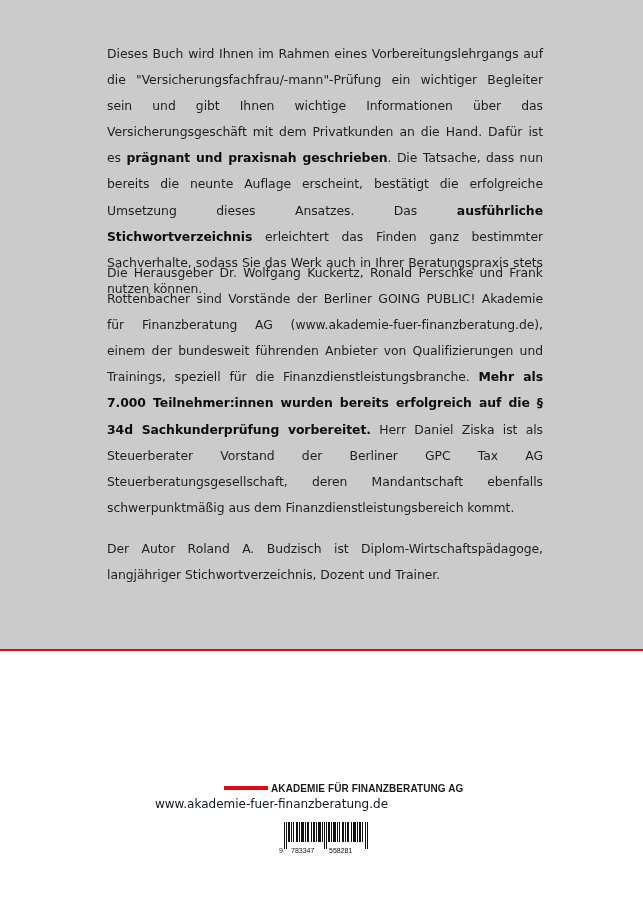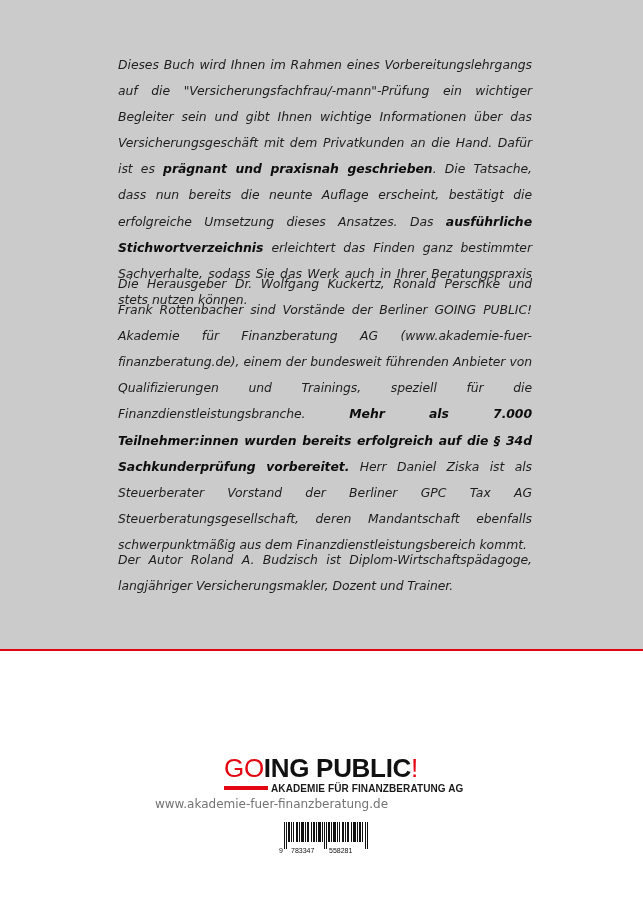--- a/index.html
+++ b/index.html
@@ -12,21 +12,21 @@
       background: #cbcbcb;
     }
     .red-rule {
       position: absolute; left: 0; top: 649px; width: 643px; height: 2px; background: #e30613;
     }
     .text-block {
       position: absolute; left: 107px; width: 436px;
       font-size: 12.4px; line-height: 26.1px; color: #1e1e1e;
       text-align: justify; letter-spacing: -0.05px;
     }
-    .text-block p { margin: 11px; font-style: italic; }
+    .text-block p { margin: 0; }
     .text-block b { font-weight: bold; color: #0d0d0d; }
     #p1 { top: 41px; }
     #p2 { top: 260px; }
     #p3 { top: 536px; }
 
     .logo {
       position: absolute; left: 224px; top: 754px; width: 224px; height: 42px;
     }
     .logo-main {
       position: absolute; left: 0; top: 0; font-family: "Liberation Sans", sans-serif;
@@ -37,21 +37,21 @@
     .logo-excl { color: #e30613; font-weight: normal; }
     .logo-bar {
       position: absolute; left: 0; top: 32px; width: 44px; height: 4px; background: #e30613;
     }
     .logo-sub {
       position: absolute; left: 47px; top: 28.5px; font-family: "Liberation Sans", sans-serif;
       font-size: 10px; font-weight: bold; color: #1a1a1a; white-space: nowrap; letter-spacing: 0.1px;
     }
     .website {
       position: absolute; left: 0; width: 543px; top: 797px; text-align: center;
-      font-size: 12px; color: #737373;
+      font-size: 12px; color: #0f172a;
     }
     .barcode {
       position: absolute; left: 279px; top: 822px; width: 92px; height: 34px;
     }
     .barcode-bars { position: absolute; left: 5px; top: 0; height: 27px; width: 86px; }
     .barcode-num {
       position: absolute; font-family: "Liberation Sans", sans-serif; font-size: 7px; color: #111;
       top: 25px; line-height: 8px;
     }
   </style>
@@ -67,28 +67,27 @@
 </div>
 
 <div class="text-block" id="p2">
   <p>
     <span>Die Herausgeber Dr. Wolfgang Kuckertz, Ronald Perschke und Frank Rottenbacher sind Vorstände der Berliner GOING PUBLIC! Akademie für Finanzberatung AG (www.akademie-fuer-finanzberatung.de), einem der bundesweit führenden Anbieter von Qualifizierungen und Trainings, speziell für die Finanzdienstleistungsbranche. </span><b>Mehr als 7.000 Teilnehmer:innen wurden bereits erfolgreich auf die § 34d Sachkunderprüfung vorbereitet.</b><span> Herr Daniel Ziska ist als Steuerberater Vorstand der Berliner GPC Tax AG Steuerberatungsgesellschaft, deren Mandantschaft ebenfalls schwerpunktmäßig aus dem Finanzdienstleistungsbereich kommt.</span>
   </p>
 </div>
 
 <div class="text-block" id="p3">
   <p>
-    <span>Der Autor Roland A. Budzisch ist Diplom-Wirtschaftspädagoge, langjähriger Versicherungsmakler, Dozent und Trainer.</span>
+    <span>Der Autor Roland A. Budzisch ist Diplom-Wirtschaftspädagoge, langjähriger Stichwortverzeichnis, Dozent und Trainer.</span>
   </p>
 </div>
 
 <div class="red-rule"></div>
 
 <div class="logo">
-  <div class="logo-main"><span class="logo-go">GO</span><span class="logo-ingpublic">ING PUBLIC</span><span class="logo-excl">!</span></div>
   <div class="logo-bar"></div>
   <div class="logo-sub">AKADEMIE FÜR FINANZBERATUNG AG</div>
 </div>
 
 <div class="website">www.akademie-fuer-finanzberatung.de</div>
 
 <div class="barcode">
   <svg class="barcode-bars" viewBox="0 0 86 27" preserveAspectRatio="none">
     <g fill="#111">
       <rect x="0" y="0" width="1" height="27"></rect>

